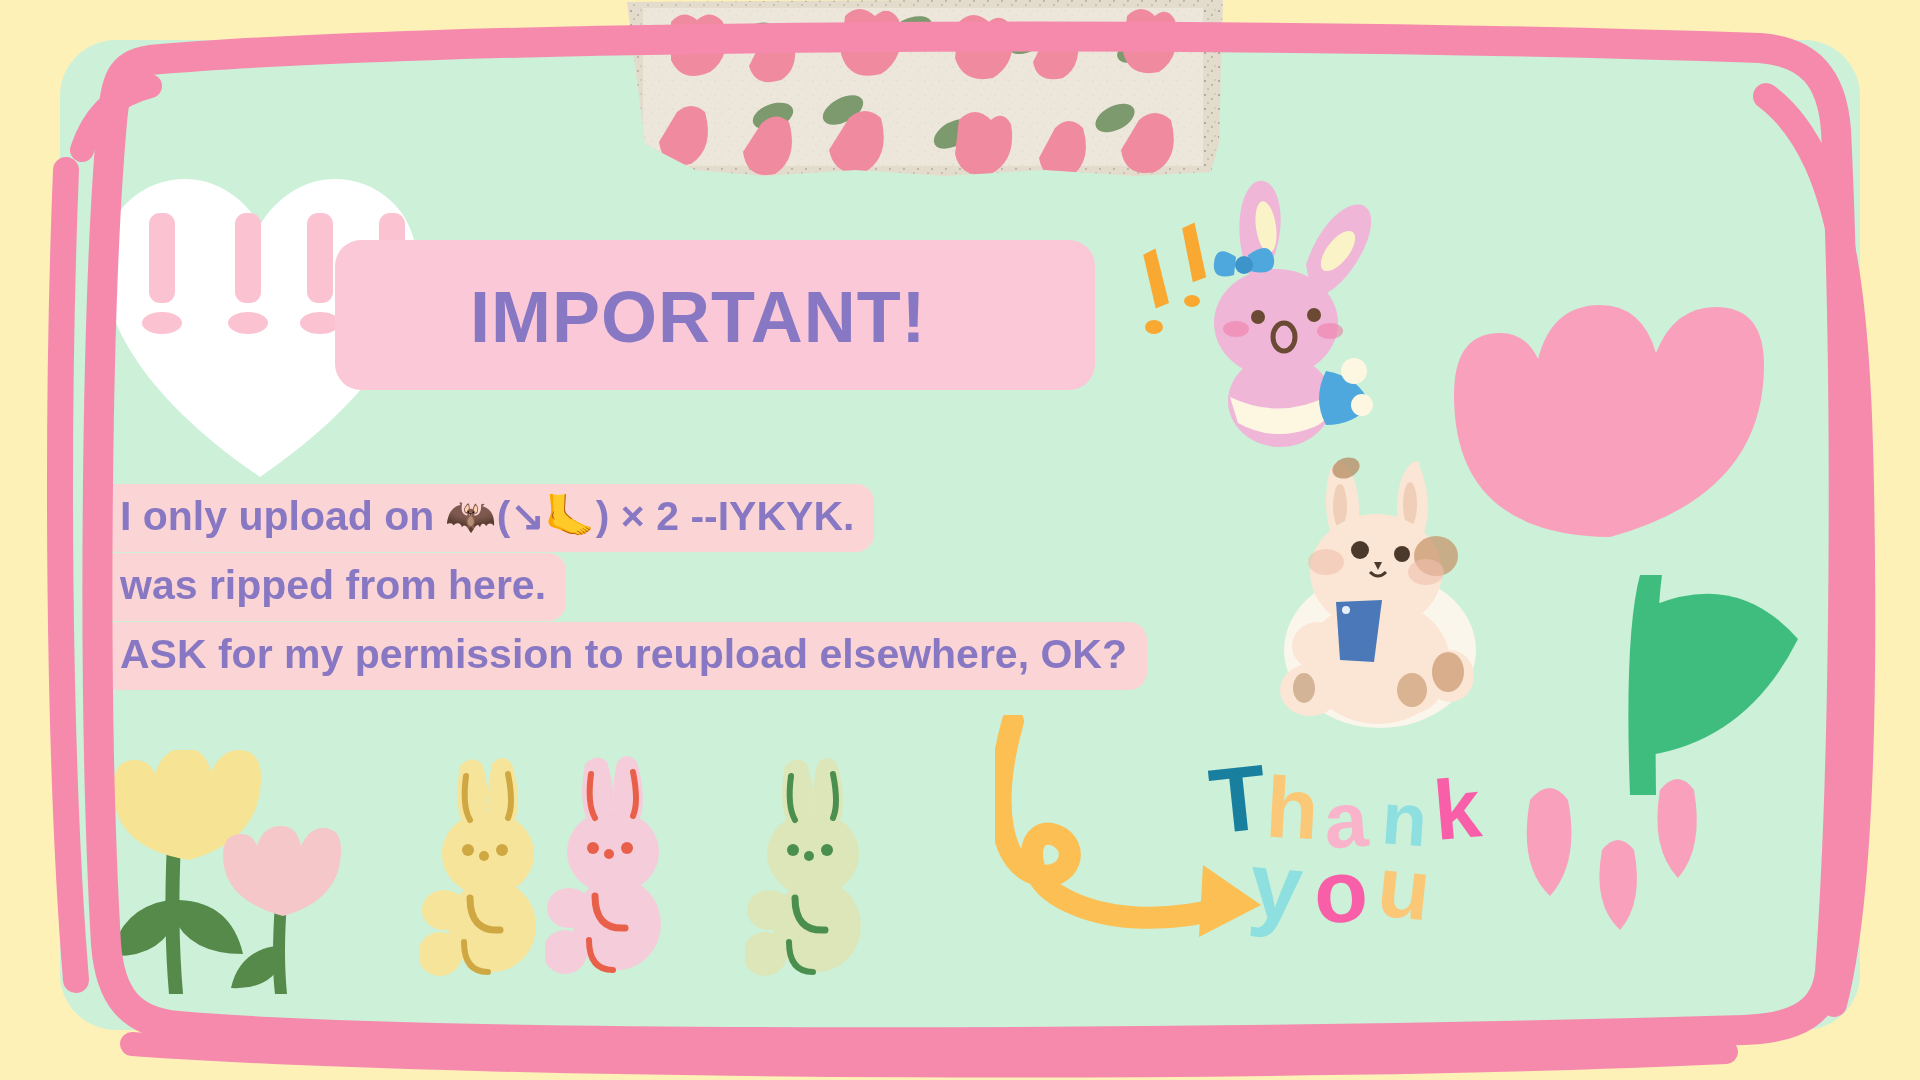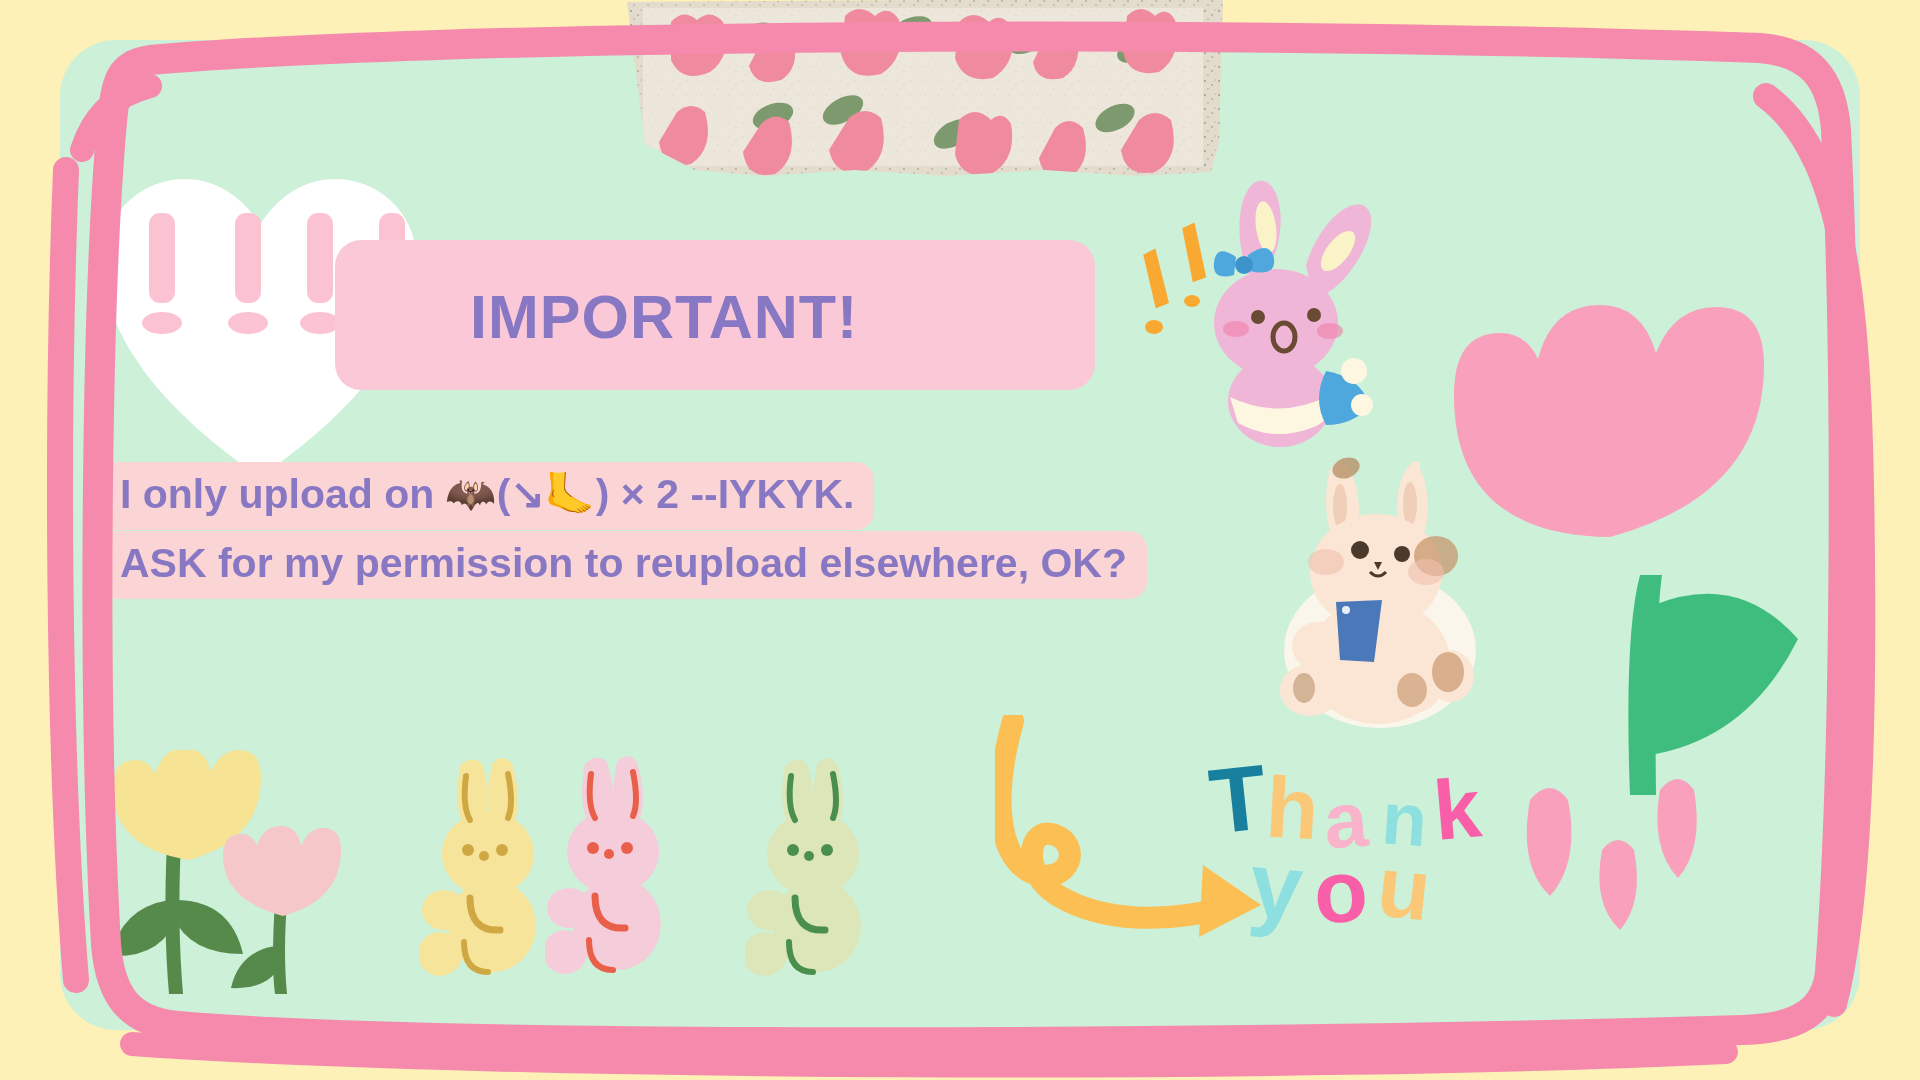--- a/index.html
+++ b/index.html
@@ -27,27 +27,27 @@
   
   .heart{left:95px;top:155px;width:330px;height:330px;}
 
   
   .title-pill{
     left:335px;top:240px;width:760px;height:150px;
     background:#fbc8d8;border-radius:26px;
   }
   .title-text{
     left:470px;top:262px;width:640px;height:110px;
-    color:#8878c3;font-size:61px;font-weight:bold;
+    color:#8878c3;font-size:72px;font-weight:bold;
     letter-spacing:1px;line-height:110px;
     font-family:"Liberation Sans", sans-serif;
   }
 
   
-  .body-block{left:100px;top:462px;width:1060px;}
+  .body-block{left:100px;top:484px;width:1060px;}
   .body-line{
     display:inline-block;
     background:#fbd5d5;
     color:#8878c3;
     font-size:41px;
     font-weight:bold;
     line-height:60px;
     padding:2px 20px 6px 20px;
     border-radius:18px;
     white-space:nowrap;
@@ -143,20 +143,21 @@
       <rect x="284" y="58" width="26" height="90" rx="11"></rect>
       <ellipse cx="297" cy="168" rx="20" ry="11"></ellipse>
     </g>
   </svg>
 
   <div class="abs title-pill"></div>
   <div class="abs title-text">IMPORTANT!</div>
 
   <div class="abs body-block">
     <div class="body-row"><span class="body-line">I only upload on 🦇(↘🦶) × 2 --IYKYK.</span></div>
+    <div class="body-row"><span class="body-line">was ripped from here.</span></div>
     <div class="body-row"><span class="body-line">ASK for my permission to reupload elsewhere, OK?</span></div>
   </div>
 
   <svg class="abs flybunny" viewBox="0 0 270 290">
     <g fill="#f9a832">
       <path d="M18,88 l13,-4 l4,56 l-14,3 Z" transform="rotate(-10 26 116)"></path>
       <ellipse cx="24" cy="162" rx="9" ry="7"></ellipse>
       <path d="M56,62 l13,-4 l4,56 l-14,3 Z" transform="rotate(-8 63 90)"></path>
       <ellipse cx="62" cy="136" rx="8" ry="6"></ellipse>
     </g>

